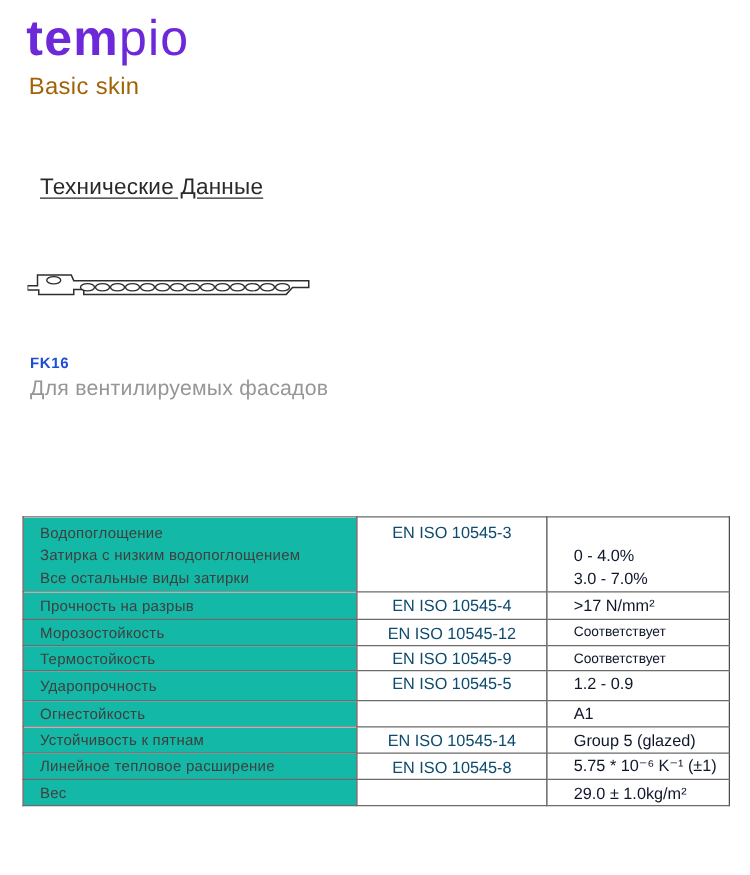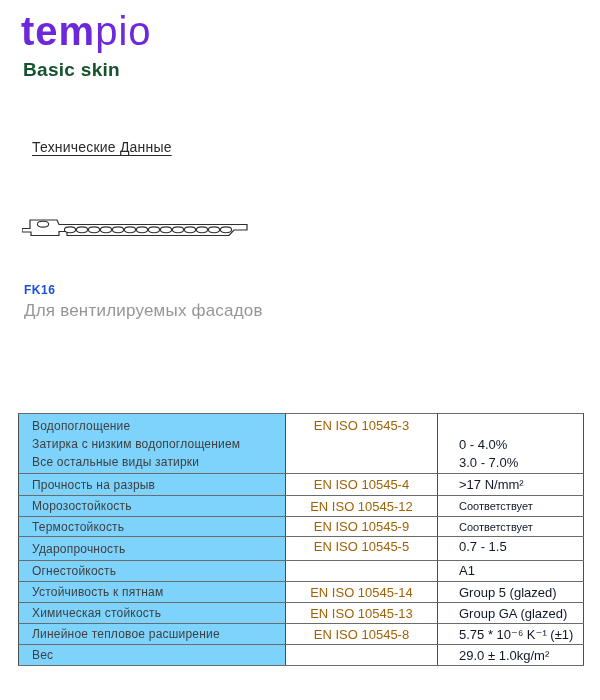--- a/index.html
+++ b/index.html
@@ -5,42 +5,42 @@
   html,body{margin:0;padding:0;}
   body{
     width:600px;height:700px;background:#ffffff;position:relative;overflow:hidden;
     font-family:"Liberation Sans","DejaVu Sans",sans-serif;color:#3f3f3f;
   }
   .abs{position:absolute;}
   
   .logo{left:21px;top:8px;font-size:40px;line-height:46px;color:#6d28d9;letter-spacing:1px;}
   .logo-bold{font-weight:800;}
   .logo-light{font-weight:300;}
-  .subtitle{left:23px;top:59px;font-size:19px;font-weight:700;color:#14532d;letter-spacing:0.3px;}
+  .subtitle{left:23px;top:59px;font-size:19px;font-weight:400;color:#a16207;letter-spacing:0.3px;}
   
-  .tech-link{left:32px;top:139px;font-size:14px;color:#2a2a2a;text-decoration:underline;text-underline-offset:3px;letter-spacing:0.2px;}
+  .tech-link{left:32px;top:139px;font-size:18px;color:#2a2a2a;text-decoration:underline;text-underline-offset:3px;letter-spacing:0.2px;}
   
   .drawing{left:22px;top:218px;width:226px;height:23px;}
   
   .code{left:24px;top:283px;font-size:12px;font-weight:700;color:#1d4ed8;letter-spacing:0.5px;}
   .desc{left:24px;top:301px;font-size:17px;font-weight:400;color:#969696;letter-spacing:0.2px;}
   
   table.specs{
     position:absolute;left:18px;top:413px;width:565px;
     border-collapse:collapse;table-layout:fixed;
     border:1px solid #3a3a3a;
   }
   table.specs td{
     border-top:1px solid #6b6b6b;border-bottom:1px solid #6b6b6b;
     border-left:1px solid #4d4d4d;border-right:1px solid #4d4d4d;
     vertical-align:middle;overflow:hidden;
   }
   col.c1{width:267px;} col.c2{width:152px;} col.c3{width:146px;}
-  td.prop{background:#7dd3fc;padding:2px 8px 2px 13px;font-size:12px;color:#3f3f3f;letter-spacing:0.2px;}
-  td.std{text-align:center;font-size:13px;color:#a16207;padding:1px 2px;}
+  td.prop{background:#14b8a6;padding:2px 8px 2px 13px;font-size:12px;color:#3f3f3f;letter-spacing:0.2px;}
+  td.std{text-align:center;font-size:13px;color:#0c4a6e;padding:1px 2px;}
   td.val{padding:1px 4px 1px 21px;font-size:13px;color:#0f172a;}
   .line{height:18px;display:flex;align-items:center;}
   td.prop .line{font-size:12px;}
   td.val .line{font-size:13px;}
   .val-small{font-size:11px !important;}
   tr.r1{height:57px;} tr.r2{height:22px;} tr.r3{height:21px;padding-left:11px;} tr.r4{height:20px;padding-left:18px;}
   tr.r5{height:24px;} tr.r6{height:21px;} tr.r7{height:21px;} tr.r8{height:21px;}
   tr.r9{height:21px;} tr.r10{height:21px;}
   tr.r1 td.prop, tr.r1 td.val{vertical-align:top;padding-top:3px;}
   tr.r1 td.std{vertical-align:top;padding-top:4px;}
@@ -115,36 +115,31 @@
         <td class="val val-small">Соответствует</td>
       </tr>
       <tr class="r4">
         <td class="prop">Термостойкость</td>
         <td class="std">EN ISO 10545-9</td>
         <td class="val val-small">Соответствует</td>
       </tr>
       <tr class="r5">
         <td class="prop">Ударопрочность</td>
         <td class="std">EN ISO 10545-5</td>
-        <td class="val">0.7 - 1.5</td>
+        <td class="val">1.2 - 0.9</td>
       </tr>
       <tr class="r6">
         <td class="prop">Огнестойкость</td>
         <td class="std"></td>
         <td class="val">A1</td>
       </tr>
       <tr class="r7">
         <td class="prop">Устойчивость к пятнам</td>
         <td class="std">EN ISO 10545-14</td>
         <td class="val">Group 5 (glazed)</td>
-      </tr>
-      <tr class="r8">
-        <td class="prop">Химическая стойкость</td>
-        <td class="std">EN ISO 10545-13</td>
-        <td class="val">Group GA (glazed)</td>
       </tr>
       <tr class="r9">
         <td class="prop">Линейное тепловое расширение</td>
         <td class="std">EN ISO 10545-8</td>
         <td class="val">5.75 * 10⁻⁶ K⁻¹ (±1)</td>
       </tr>
       <tr class="r10">
         <td class="prop">Вес</td>
         <td class="std"></td>
         <td class="val">29.0 ± 1.0kg/m²</td>

